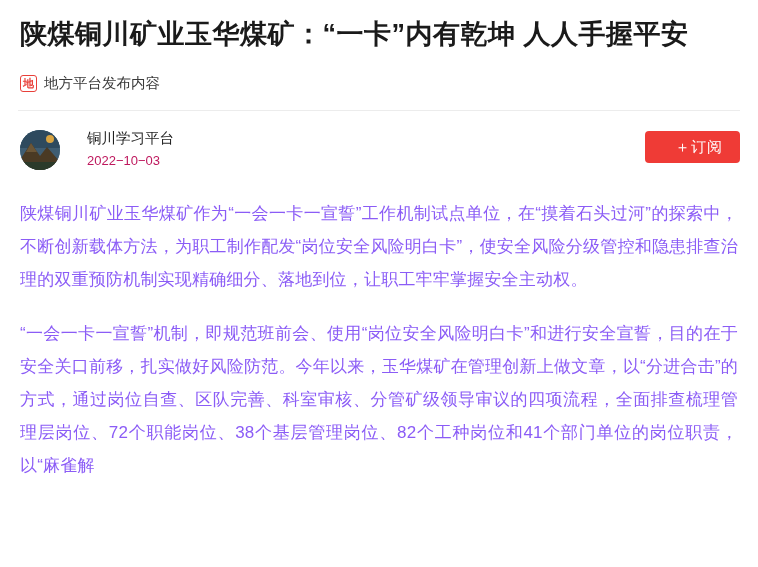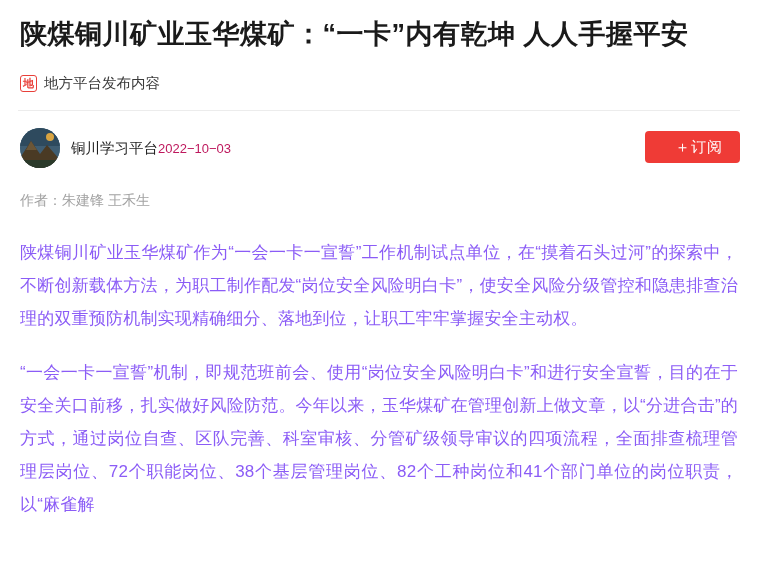--- a/index.html
+++ b/index.html
@@ -73,22 +73,23 @@
     border-radius: 50%;
     overflow: hidden;
     flex: 0 0 auto;
     margin-right: 11px;
     background: #6b8fa3;
     position: relative;
   }
   .avatar svg { display: block; }
   .account-meta {
     display: flex;
-    flex-direction: row;
+    flex-direction: column;
     justify-content: flex-start;
+    margin-left: 16px;
   }
   .account-name {
     font-size: 14.5px;
     color: #1f1f1f;
     line-height: 1.5;
   }
   .account-date {
     font-size: 13px;
     color: #be185d;
     line-height: 1.5;
@@ -155,20 +156,19 @@
         <rect x="0" y="32" width="40" height="8" fill="#2b3a2a"></rect>
       </svg>
     </div>
     <div class="account-meta">
       <span class="account-name">铜川学习平台</span>
       <span class="account-date">2022−10−03</span>
     </div>
     <button class="subscribe-btn">＋订阅</button>
   </div>
 
-  <div class="author-line">作者：朱建锋 王禾生</div>
 
   <div class="body-text">
     <p class="para">陕煤铜川矿业玉华煤矿作为“一会一卡一宣誓”工作机制试点单位，在“摸着石头过河”的探索中，不断创新载体方法，为职工制作配发“岗位安全风险明白卡”，使安全风险分级管控和隐患排查治理的双重预防机制实现精确细分、落地到位，让职工牢牢掌握安全主动权。</p>
     <p class="para">“一会一卡一宣誓”机制，即规范班前会、使用“岗位安全风险明白卡”和进行安全宣誓，目的在于安全关口前移，扎实做好风险防范。今年以来，玉华煤矿在管理创新上做文章，以“分进合击”的方式，通过岗位自查、区队完善、科室审核、分管矿级领导审议的四项流程，全面排查梳理管理层岗位、72个职能岗位、38个基层管理岗位、82个工种岗位和41个部门单位的岗位职责，以“麻雀解</p>
   </div>
 
 </div>
 
 </body></html>

